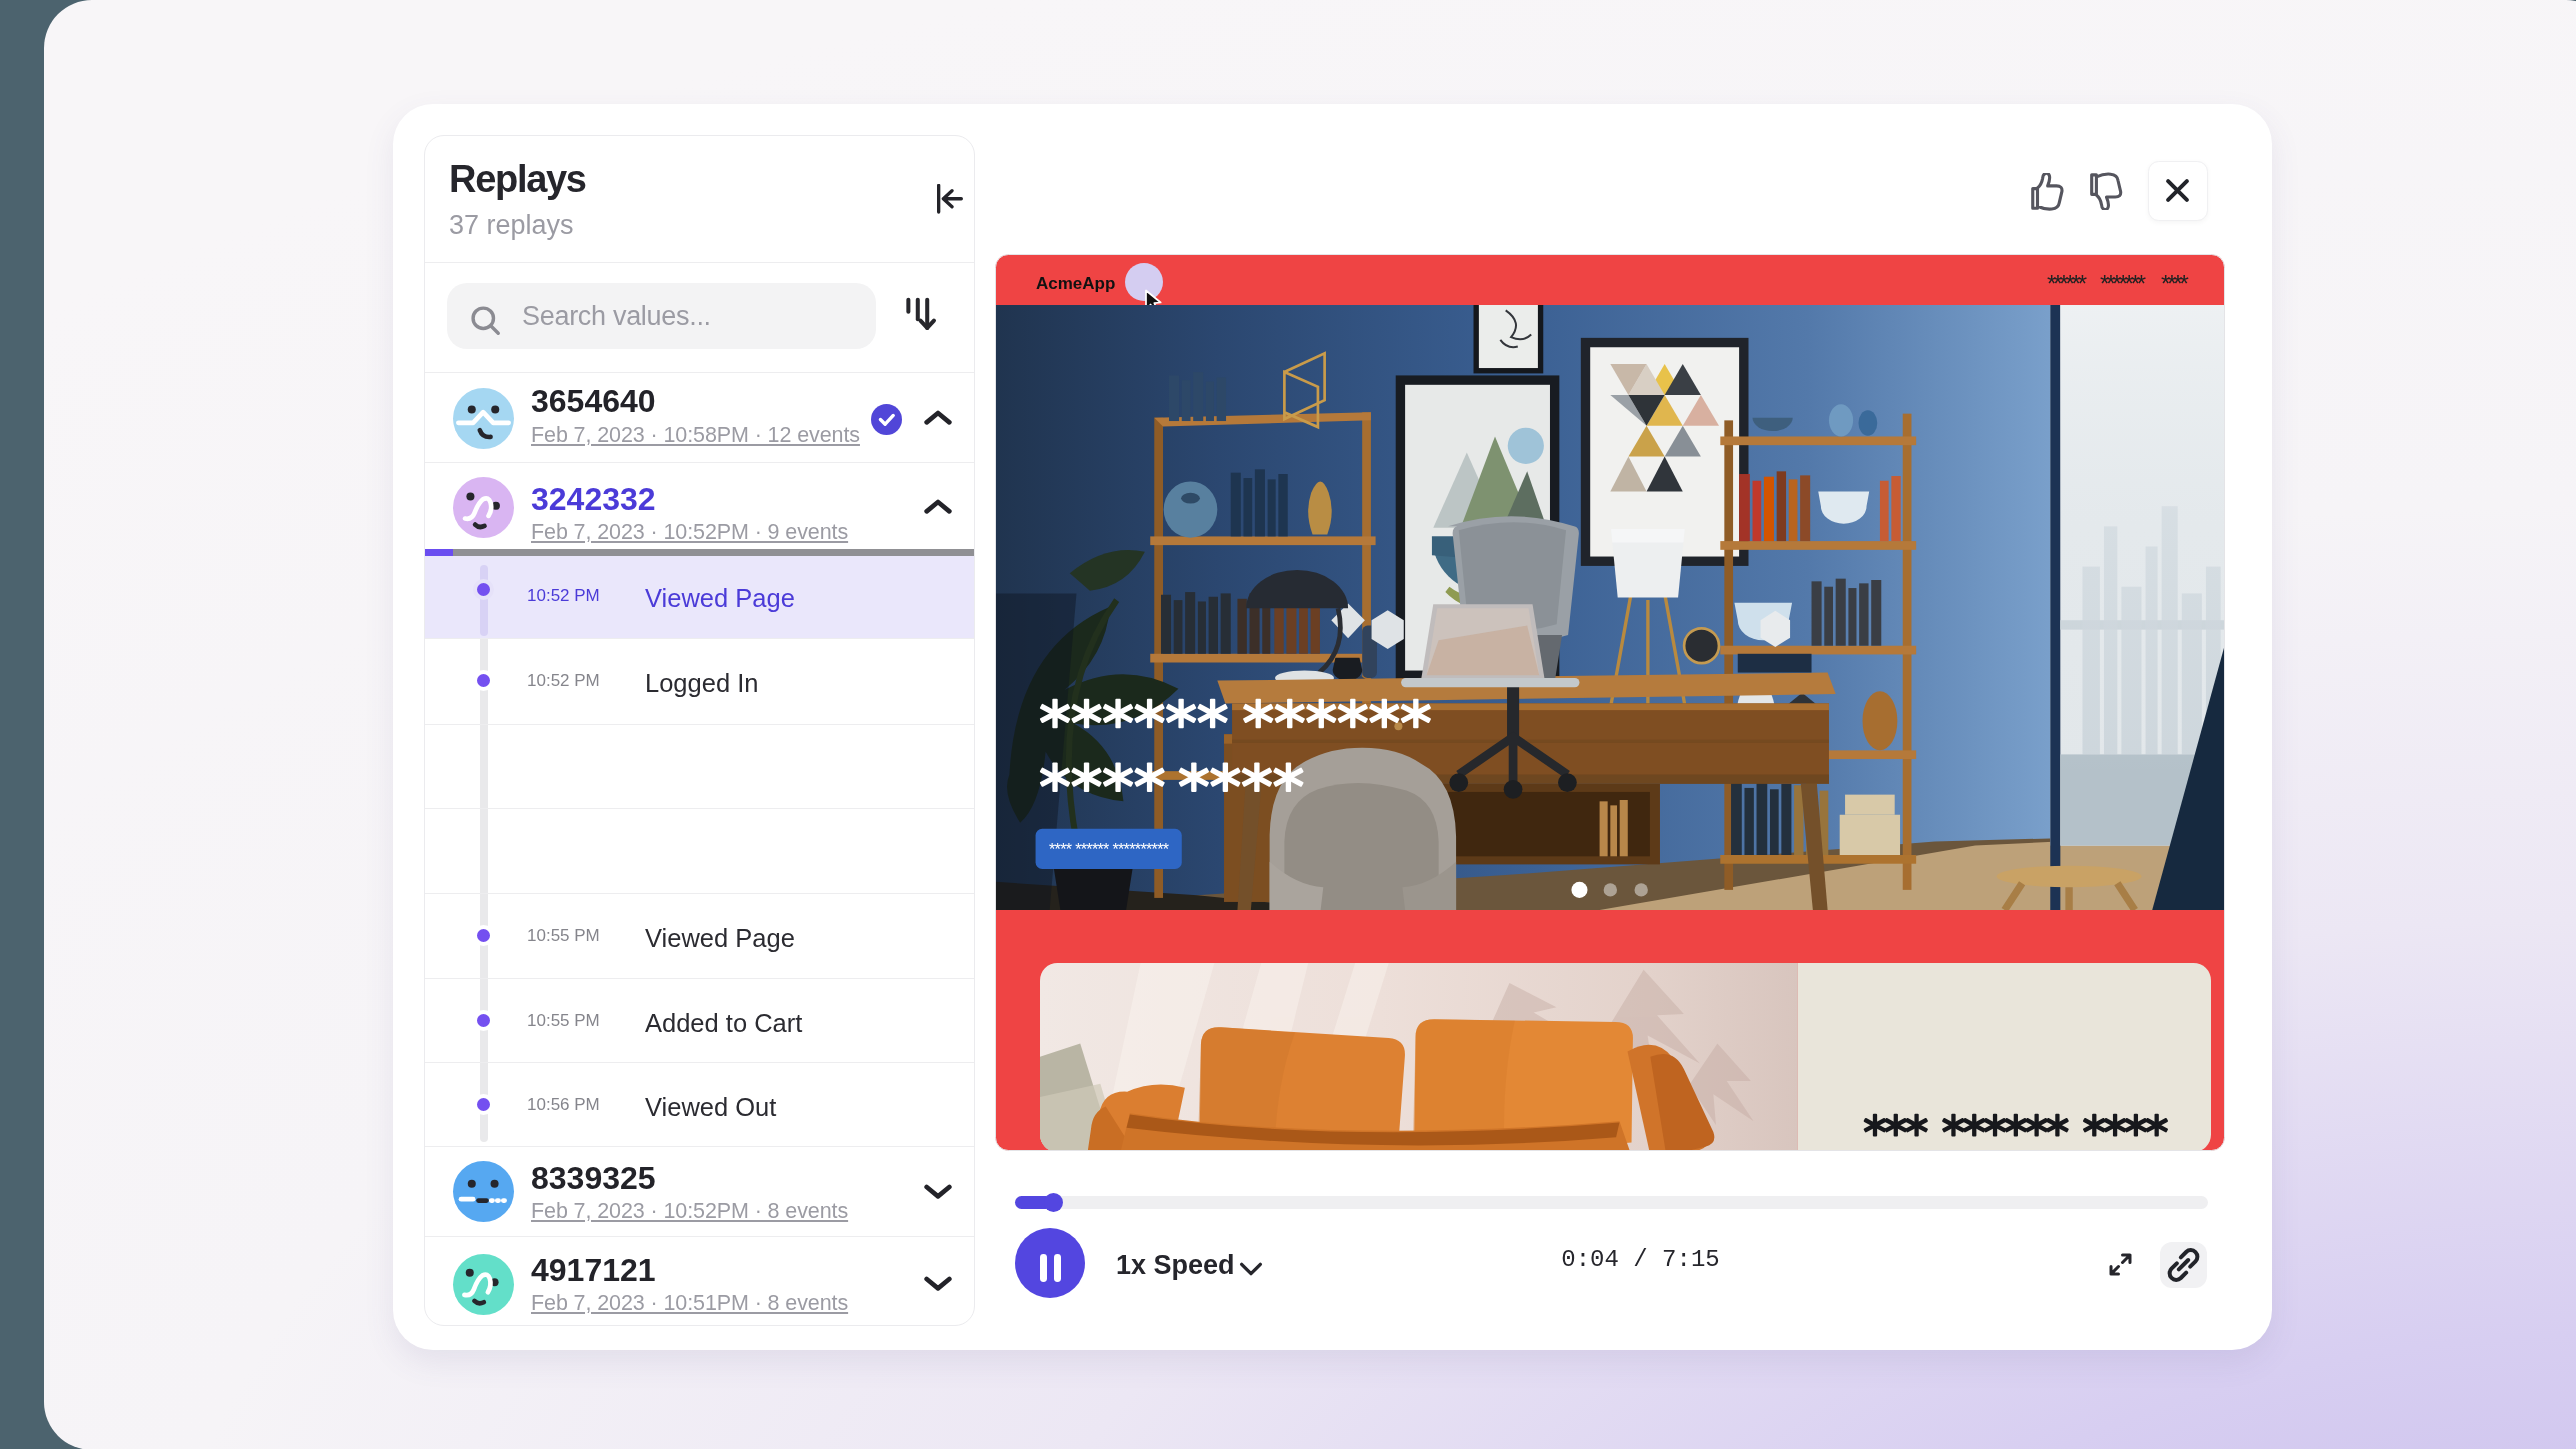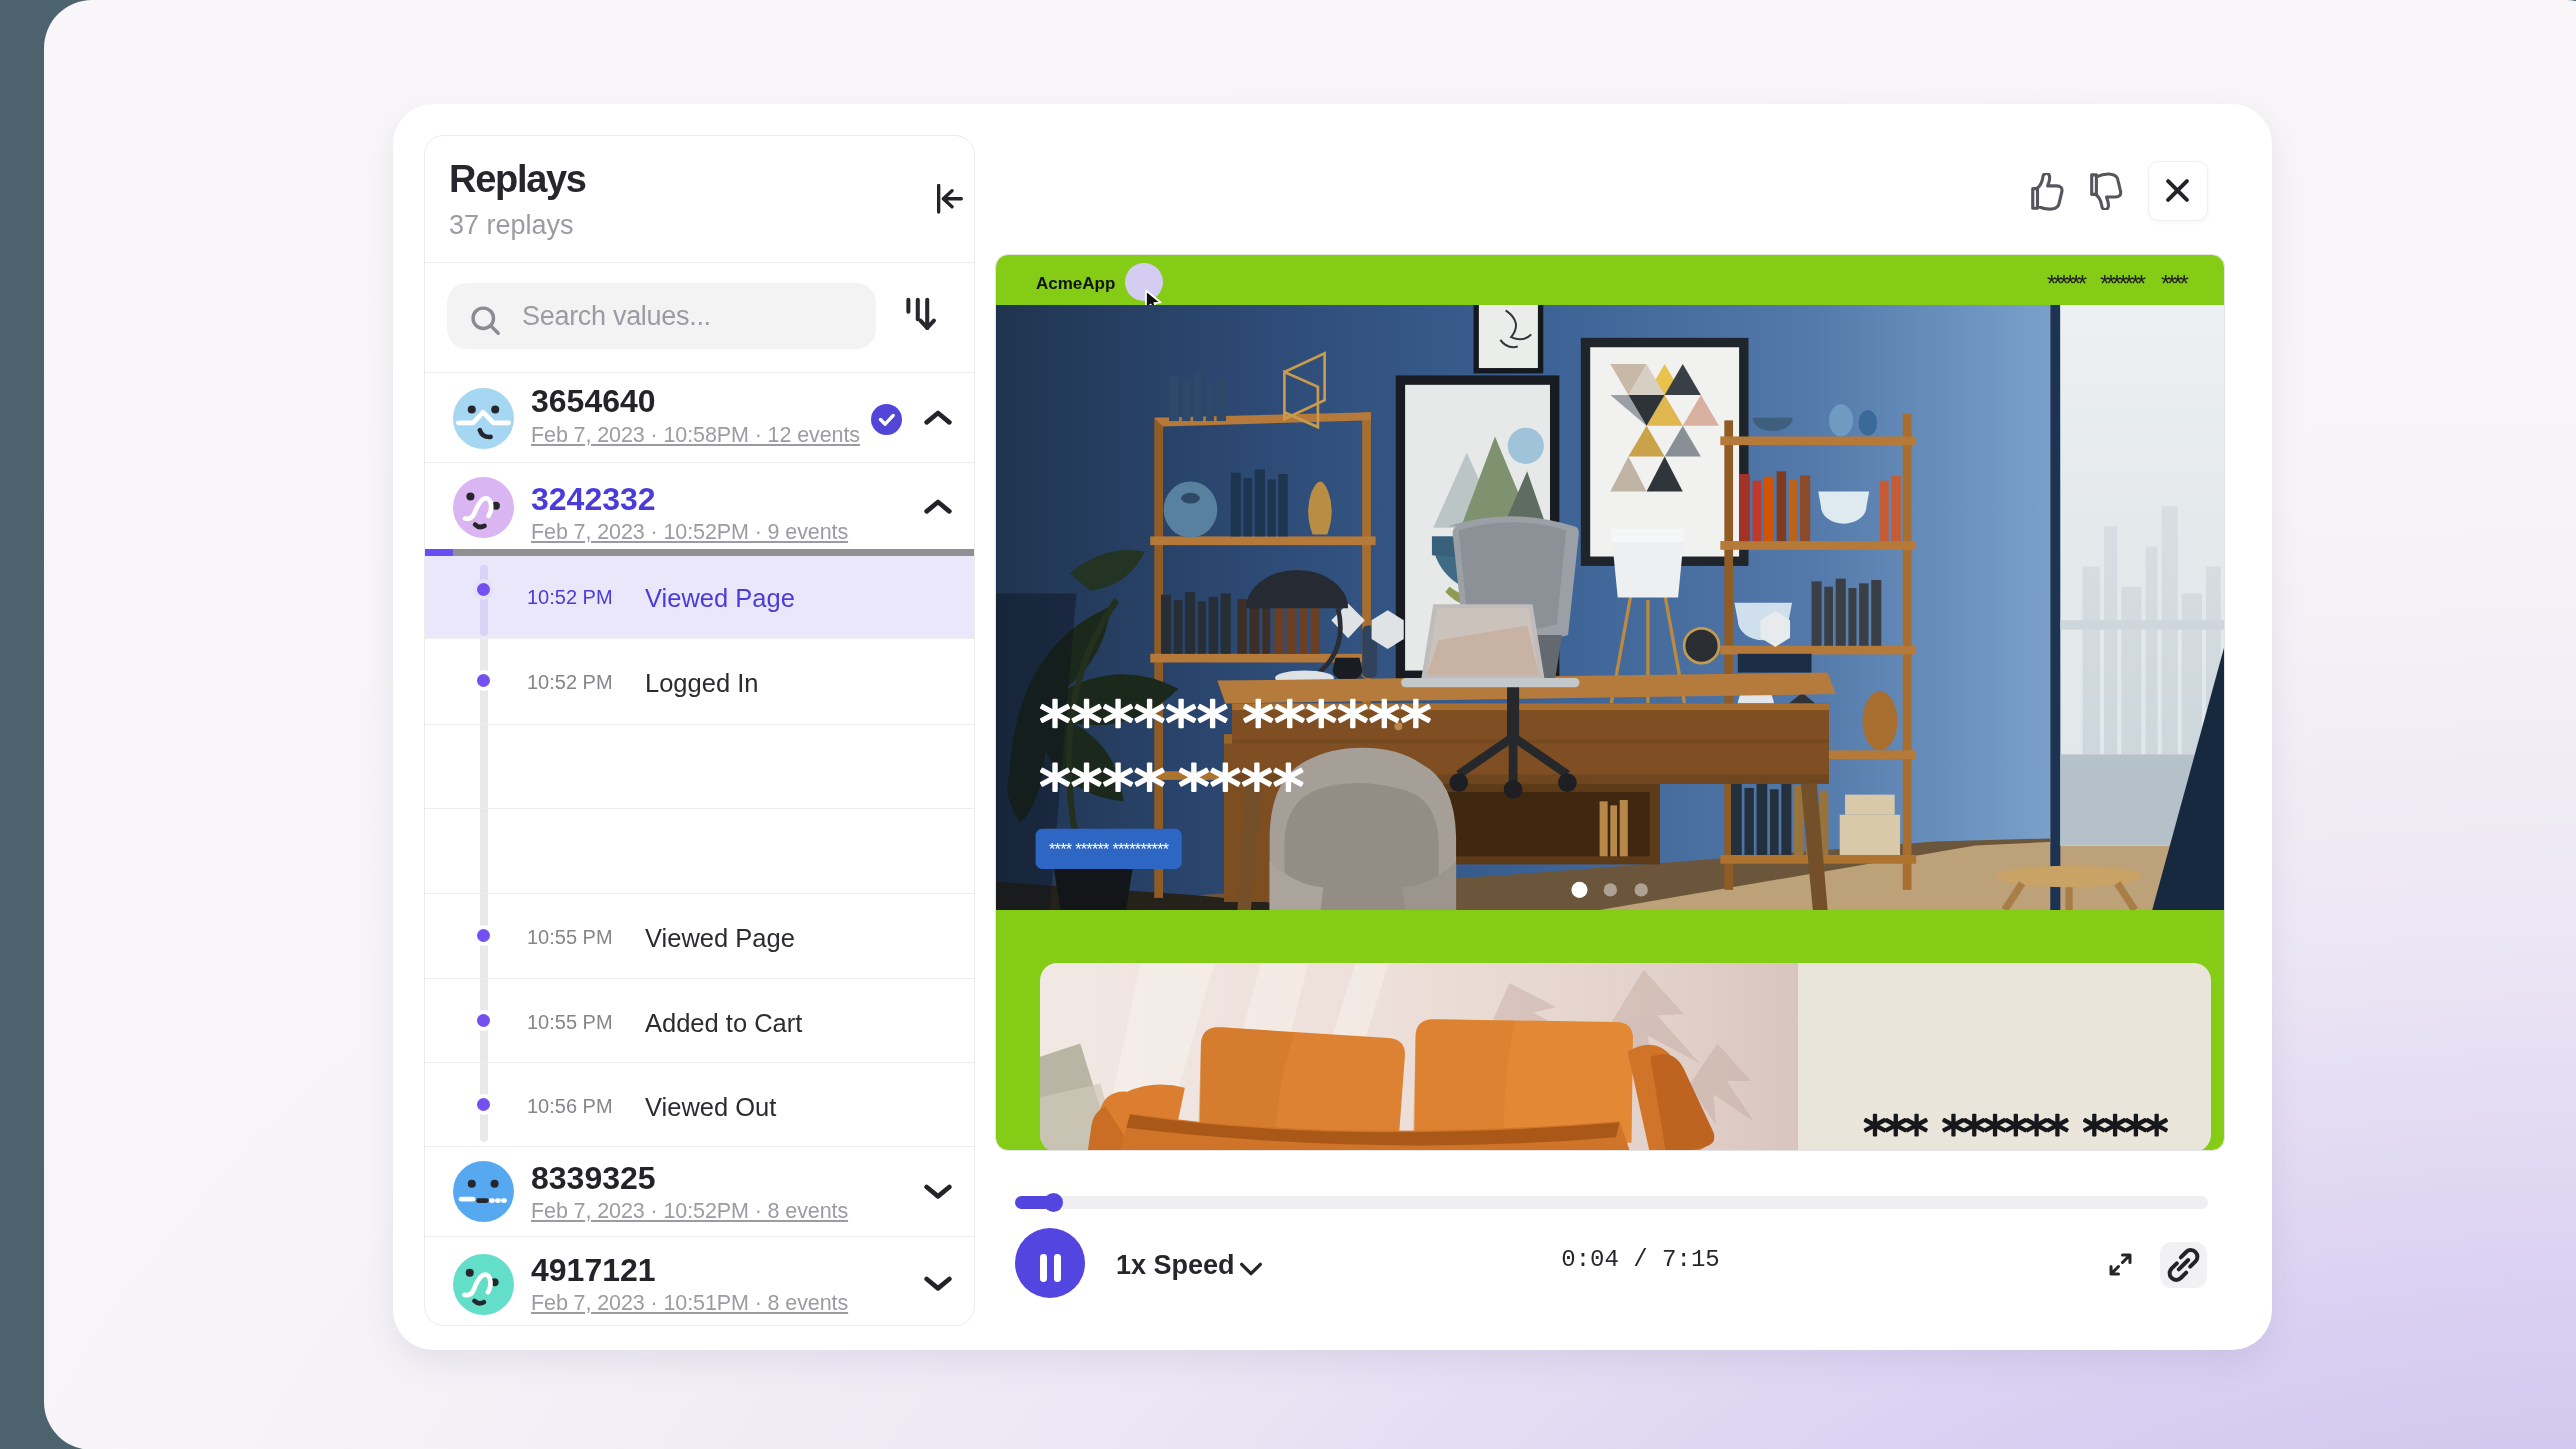--- a/index.html
+++ b/index.html
@@ -18,21 +18,21 @@
   .hdiv{position:absolute;left:0;width:100%;height:1.3px;background:#ededef;}
   
   .sbox{position:absolute;left:21.5px;top:147px;width:429px;height:66px;background:#f3f3f4;border-radius:20px;}
   .sph{position:absolute;left:97px;top:165px;font-size:27px;color:#9b9ba3;letter-spacing:-0.3px;}
   
   .sess-title{font-size:32px;font-weight:bold;color:#232329;}
   .sess-sub{font-size:21.5px;color:#9b9ba3;letter-spacing:-0.1px;text-decoration:underline;}
   .avatar{position:absolute;left:27.5px;width:61px;height:61px;border-radius:50%;}
   
   .ev{position:absolute;left:0;width:100%;height:85px;}
-  .ev .t{position:absolute;left:102px;top:33px;font-size:20px;color:#85858c;}
+  .ev .t{position:absolute;left:102px;top:33px;font-size:17px;color:#85858c;}
   .ev .n{position:absolute;left:220px;top:31px;font-size:25.5px;color:#2b2b31;}
   .dot{position:absolute;border-radius:50%;}
 </style>
 </head>
 <body>
 <div id="stage">
   <div id="bgpanel"></div>
   <div id="card"></div>
   <div id="lpanel">
     <div class="lp-h1">Replays</div>
@@ -158,21 +158,21 @@
     <path d="M4 23 h7 v29 h-7 z M11 49 q11 5 21 4 q10 -1 11 -9 l4 -17 q1 -8 -8 -8 h-13 q4 -10 2.5 -15 q-1.5 -5 -6.5 -3 q-3 1 -3.5 7 q-1.5 9 -7.5 14 z" fill="none" stroke="#55555e" stroke-width="4.6" stroke-linejoin="round"></path>
   </svg>
   <svg class="abs" style="left:2045px;top:172px" width="35" height="38" viewBox="0 0 52 56">
     <path d="M4 33 h7 v-29 h-7 z M11 7 q11 -5 21 -4 q10 1 11 9 l4 17 q1 8 -8 8 h-13 q4 10 2.5 15 q-1.5 5 -6.5 3 q-3 -1 -3.5 -7 q-1.5 -9 -7.5 -14 z" fill="none" stroke="#55555e" stroke-width="4.6" stroke-linejoin="round"></path>
   </svg>
   <div class="abs" style="left:2104px;top:161px;width:58px;height:58px;background:#fff;border:1.3px solid #f0f0f2;border-radius:10.7px;box-shadow:0 1.3px 5.4px rgba(0,0,0,0.04)"></div>
   <svg class="abs" style="left:2104px;top:161px" width="59" height="59" viewBox="0 0 88 88">
     <path d="M30 30 L58 58 M58 30 L30 58" stroke="#22242a" stroke-width="6" stroke-linecap="round"></path>
   </svg>
 
-  <div class="abs" style="left:951px;top:254px;width:1230px;height:897px;background:#84cc16;border:1.3px solid #e4e4e7;border-radius:13.4px;box-sizing:border-box;overflow:hidden;">
+  <div class="abs" style="left:951px;top:254px;width:1230px;height:897px;background:#ef4444;border:1.3px solid #e4e4e7;border-radius:13.4px;box-sizing:border-box;overflow:hidden;">
 
     <div class="abs" style="left:40px;top:19px;font-size:17px;font-weight:bold;color:#111">AcmeApp</div>
     <div class="abs" style="left:129px;top:8px;width:38px;height:38px;border-radius:50%;background:#d4cdf1"></div>
     <svg class="abs" style="left:148px;top:34px" width="24" height="27" viewBox="0 0 36 40">
       <path d="M3 2 L3 30 L10 23 L14.5 34 L20 31.5 L15.5 21 L25 20 Z" fill="#111" stroke="#fff" stroke-width="2.6" stroke-linejoin="round"></path>
     </svg>
     <div class="abs" style="left:1051px;top:15.4px;font-size:24px;color:#222;letter-spacing:-3.2px">******</div>
     <div class="abs" style="left:1104px;top:15.4px;font-size:24px;color:#222;letter-spacing:-3.2px">*******</div>
     <div class="abs" style="left:1165px;top:15.4px;font-size:24px;color:#222;letter-spacing:-3.2px">****</div>
 

